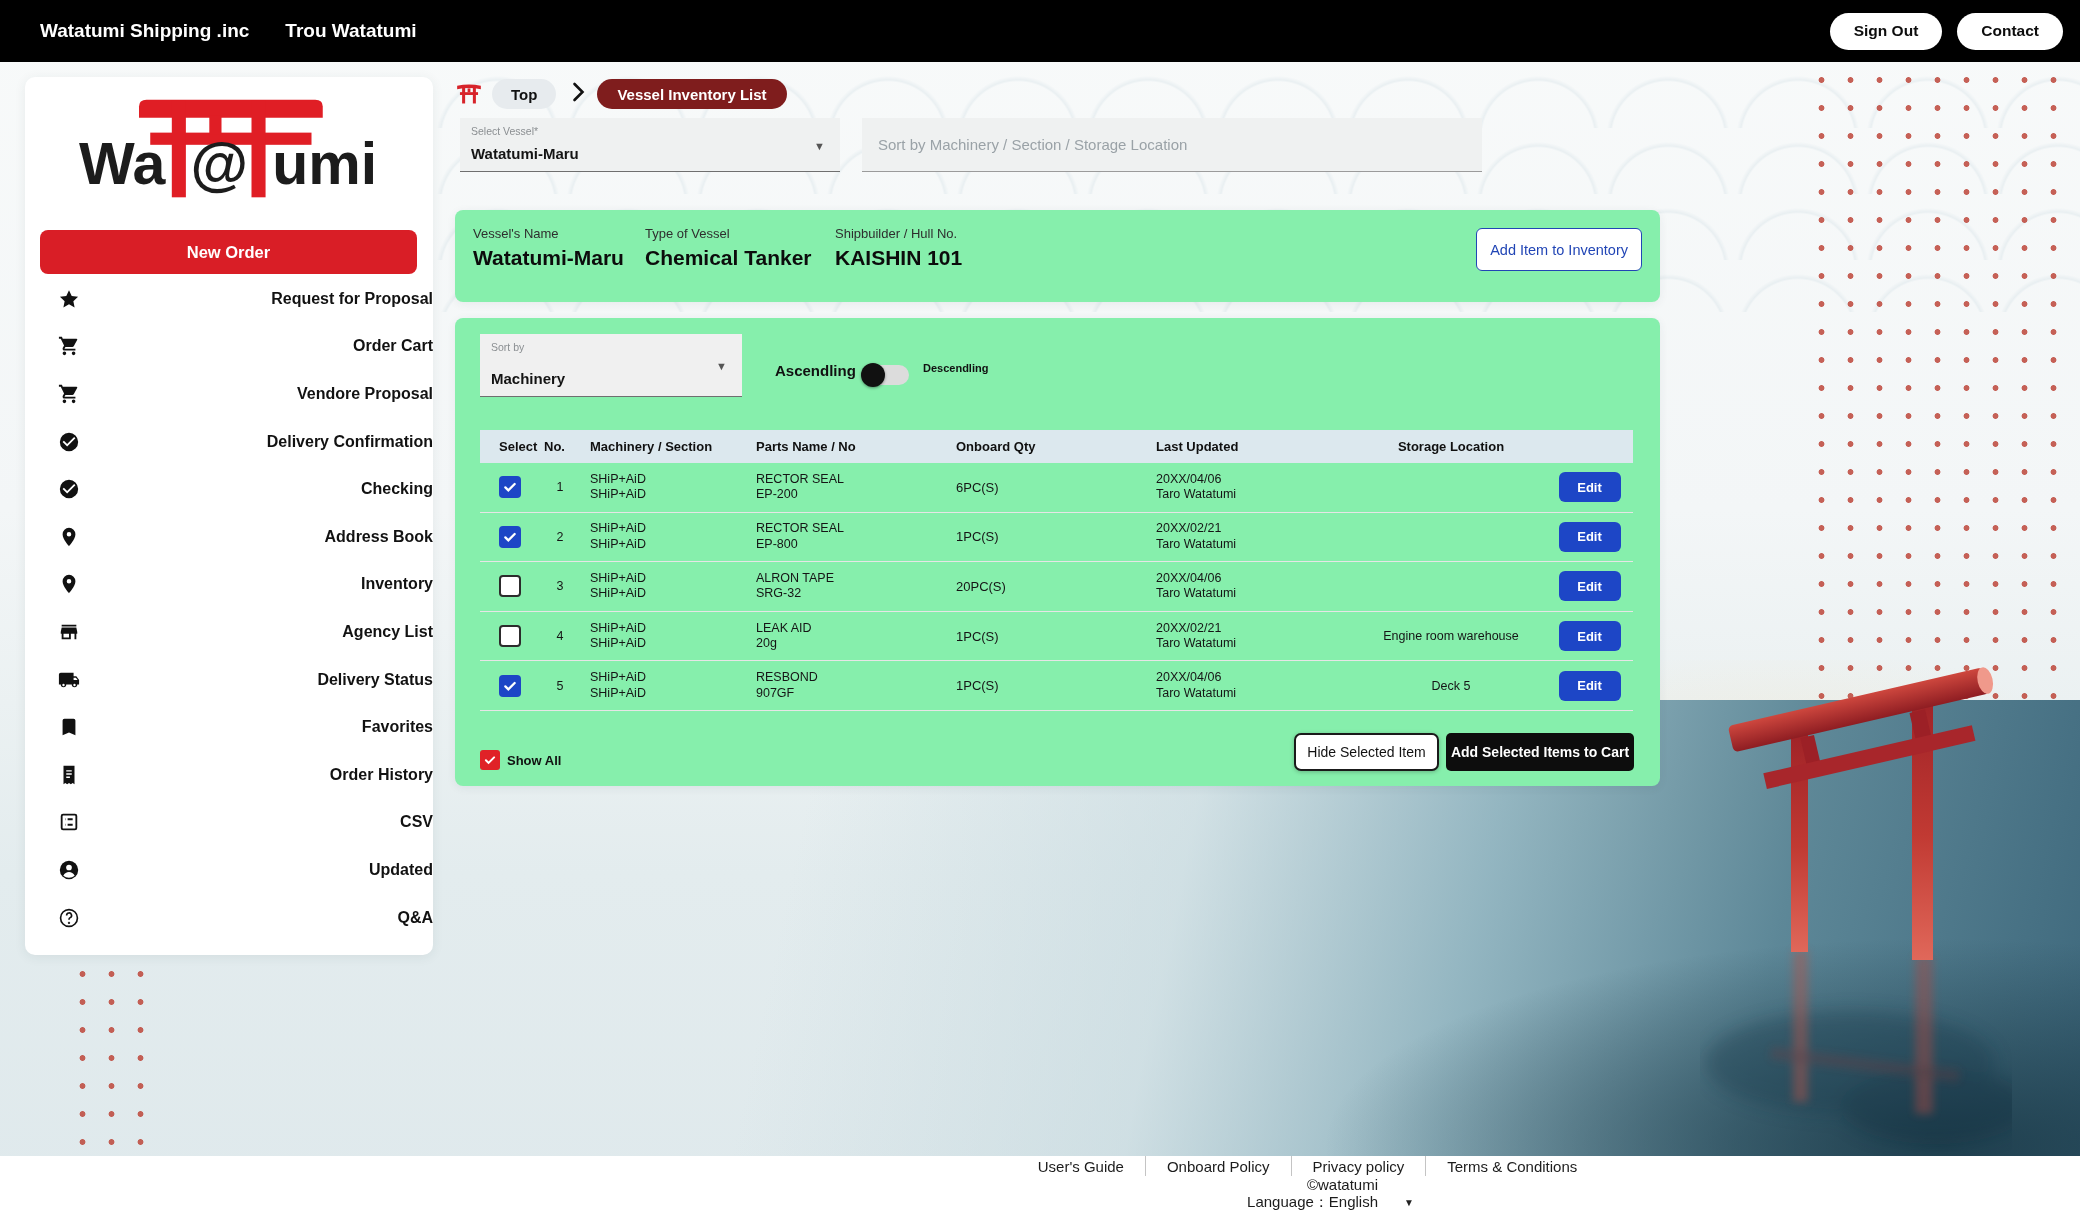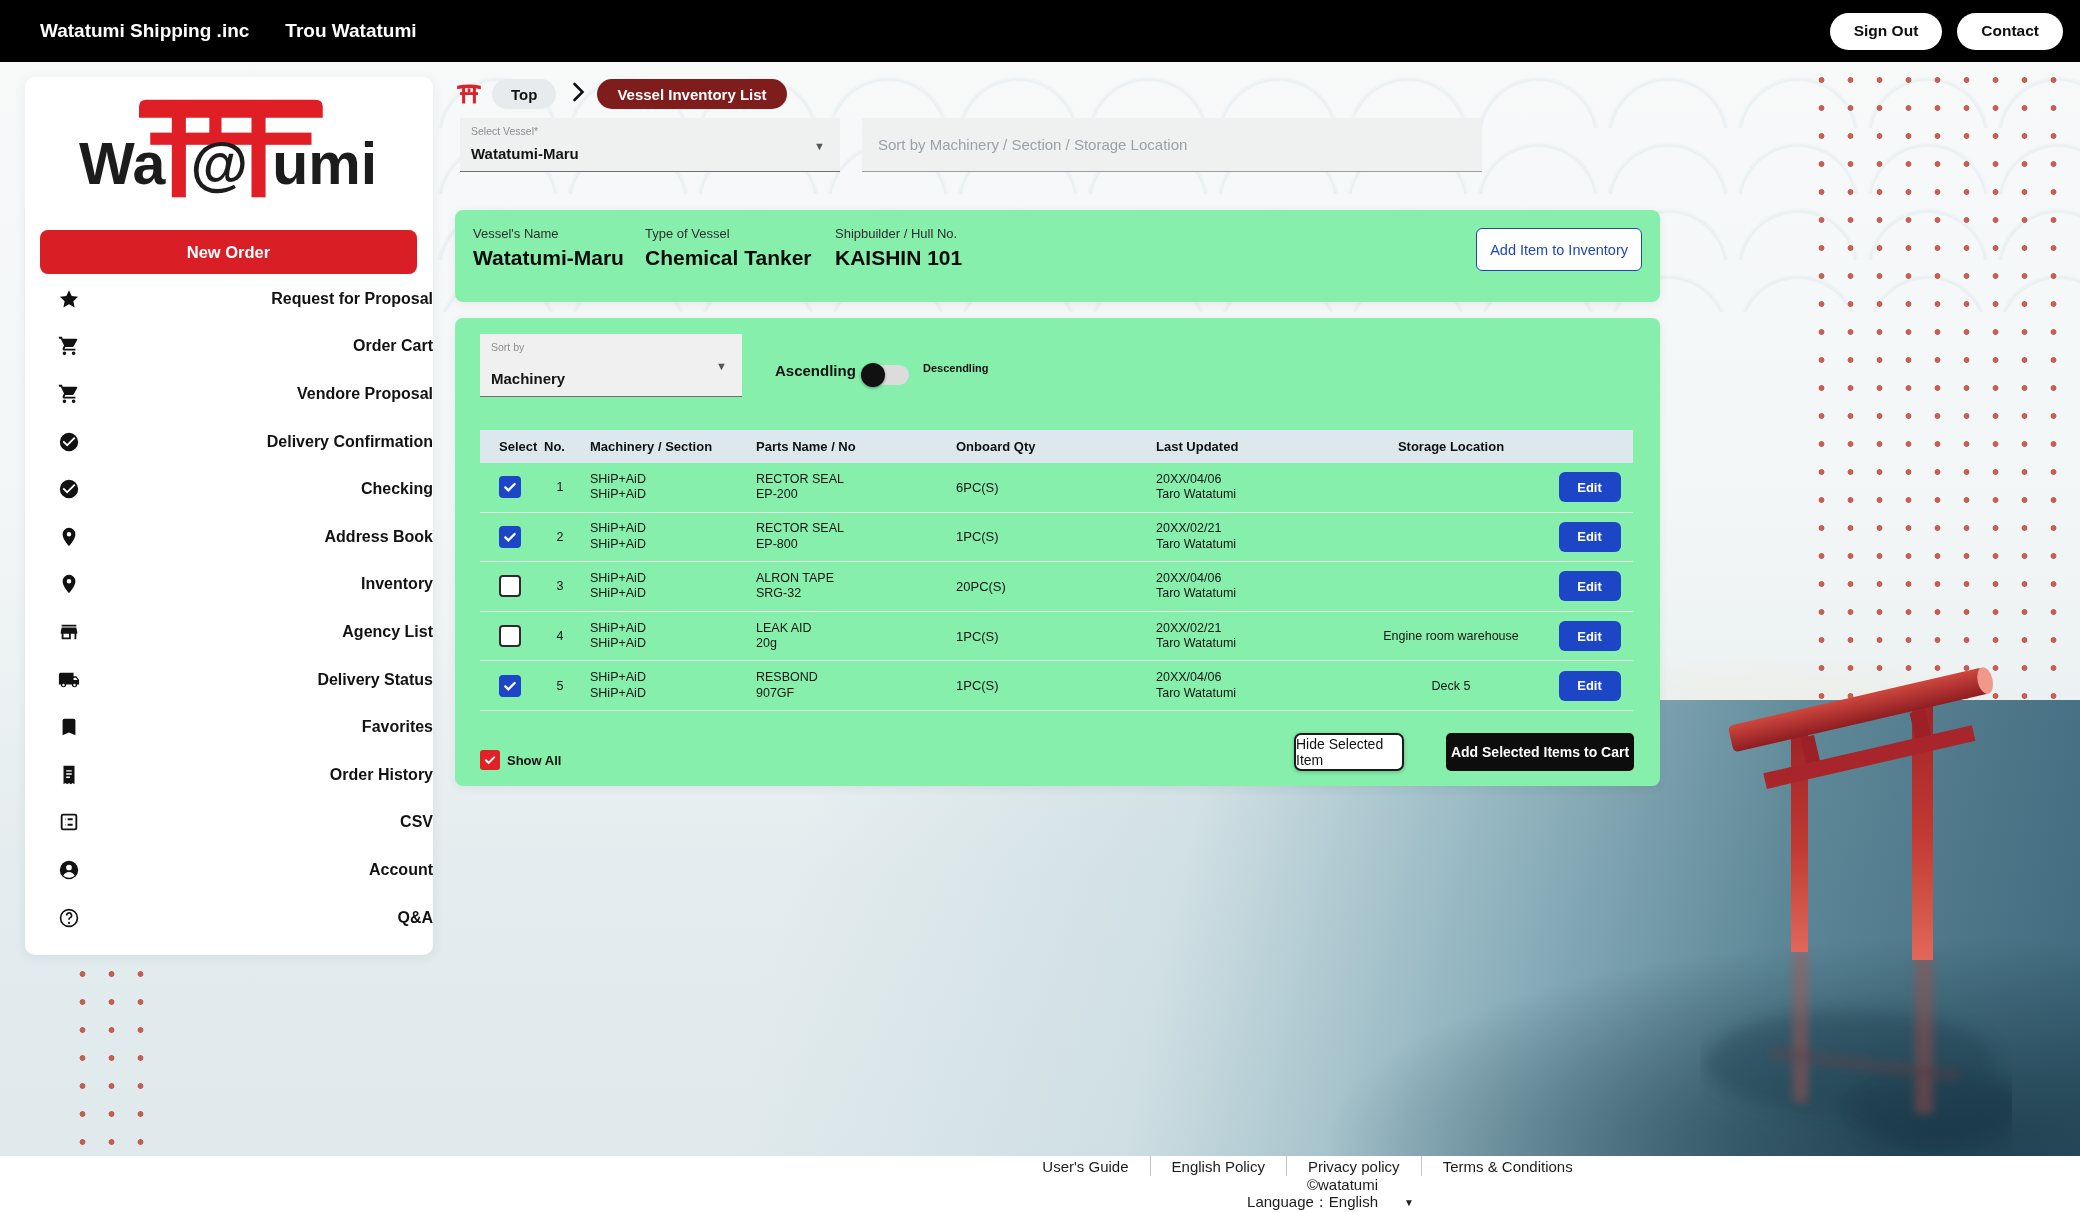--- a/index.html
+++ b/index.html
@@ -107,21 +107,21 @@
   .cb svg{width:16px;height:16px;display:block;}
   .cb-on{background:#1d46c6;}
   .cb-off{background:#fff;border:2.2px solid #2c2c2c;}
   .edit-btn{width:62px;height:30px;background:#1d46c6;border-radius:6px;color:#fff;font-size:13px;
     font-weight:700;display:flex;align-items:center;justify-content:center;cursor:pointer;}
 
   .show-all{position:absolute;left:25px;top:432px;display:flex;align-items:center;cursor:pointer;}
   .cb-red{width:20px;height:20px;border-radius:3px;background:#e02227;display:flex;align-items:center;justify-content:center;}
   .cb-red svg{width:14px;height:14px;display:block;}
   .show-all-label{margin-left:7px;font-size:13px;font-weight:700;color:#111;}
-  .hide-btn{position:absolute;left:839px;top:415px;width:110px;height:38px;background:#fff;
+  .hide-btn{position:absolute;left:839px;top:415px;width:145px;height:38px;background:#fff;
     border:2px solid #1a1a1a;border-radius:7px;box-shadow:0 1px 4px rgba(0,0,0,.25);
     display:flex;align-items:center;justify-content:center;font-size:14px;color:#111;cursor:pointer;box-sizing:border-box;}
   .cart-btn{position:absolute;left:991px;top:415px;width:188px;height:38px;background:#0d0d0d;border-radius:5px;
     display:flex;align-items:center;justify-content:center;font-size:14px;font-weight:700;color:#fff;cursor:pointer;}
 
   
   .footer{position:absolute;left:0;bottom:0;width:100%;height:56px;background:#fff;z-index:20;
     display:flex;align-items:center;font-size:15px;color:#1c1c1c;box-sizing:border-box;padding-left:535px;flex-direction:column;}
   .f-link{cursor:pointer;}
   .f-sep{width:1px;height:20px;background:#c4c4c4;margin:0 21px;}
@@ -306,21 +306,21 @@
           <span class="side-label">CSV</span>
         </div>
         <div class="side-item">
           <span class="side-icon">
             <svg viewBox="0 0 24 24">
               <circle cx="12" cy="12" r="10" fill="currentColor"></circle>
               <circle cx="12" cy="9.3" r="3.1" fill="#fff"></circle>
               <path d="M5.8 18.3c1.3-2.7 3.7-4 6.2-4s4.9 1.3 6.2 4a10 10 0 0 1-12.4 0z" fill="#fff"></path>
             </svg>
           </span>
-          <span class="side-label">Account</span>
+          <span class="side-label">Updated</span>
         </div>
         <div class="side-item">
           <span class="side-icon">
             <svg viewBox="0 0 24 24" fill="none" stroke="currentColor" stroke-width="1.8">
               <circle cx="12" cy="12" r="9.2"></circle>
               <path d="M9.4 9.2a2.7 2.7 0 1 1 3.9 2.4c-.9.5-1.3 1-1.3 2v.4"></path>
               <circle cx="12" cy="17.3" r=".4" fill="currentColor"></circle>
             </svg>
           </span>
           <span class="side-label">Q&amp;A</span>
@@ -535,21 +535,21 @@
       <span class="show-all-label">Show All</span>
     </div>
     <div class="hide-btn">Hide Selected Item</div>
     <div class="cart-btn">Add Selected Items to Cart</div>
   </div>
 
   <div class="footer">
     <span id="footer-links" style="display:flex;align-items:center;">
         <span class="f-link">User's Guide</span>
         <span class="f-sep"></span>
-        <span class="f-link">English Policy</span>
+        <span class="f-link">Onboard Policy</span>
         <span class="f-sep"></span>
         <span class="f-link">Privacy policy</span>
         <span class="f-sep"></span>
         <span class="f-link">Terms &amp; Conditions</span>
       </span>
     <span class="f-copy">©watatumi</span>
     <span class="f-lang">
       <span>Language：English</span>
       <span class="f-lang-arrow">▼</span>
     </span>

